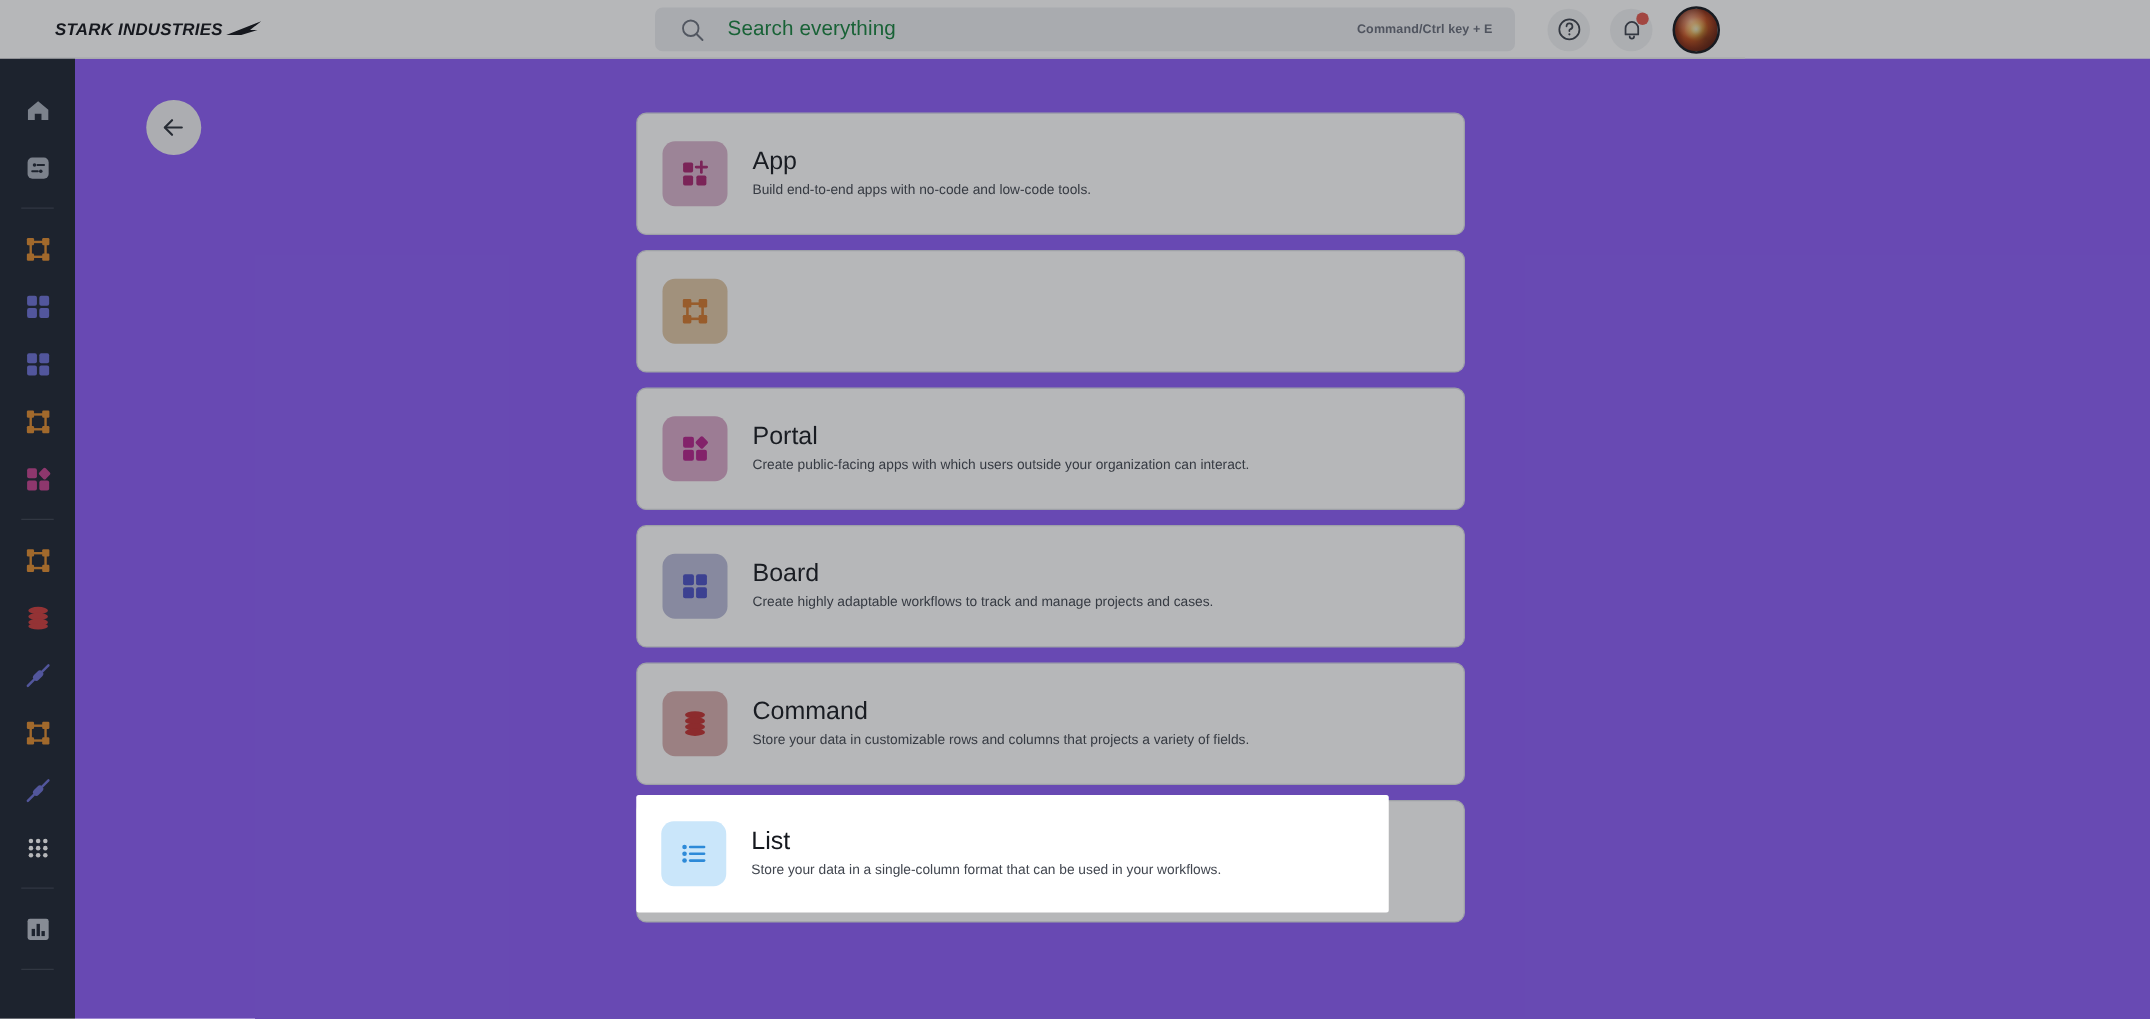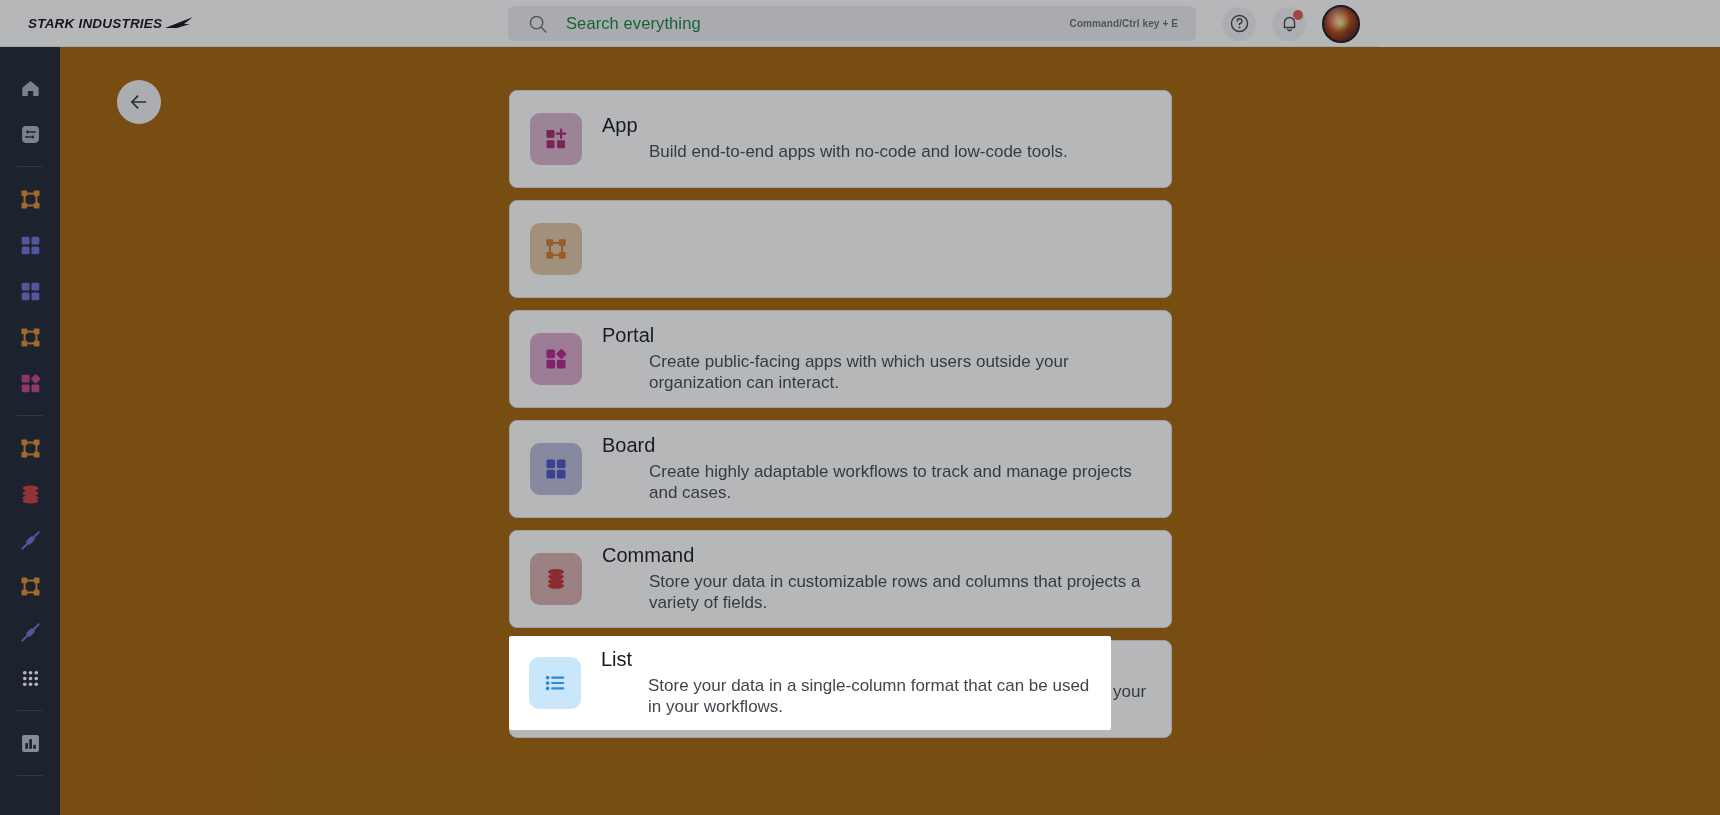--- a/index.html
+++ b/index.html
@@ -17,21 +17,21 @@
   #page {
     position: relative;
     width: 1720px;
     height: 815px;
     background: #ffffff;
   }
 
   
   .topbar {
     position: absolute;
-    top: 0; left: 0;
+    top: 0; left: 16px;
     width: 1380px;
     height: 47px;
     background: #ffffff;
     border-bottom: 1px solid #e6e7ea;
     display: flex;
     align-items: center;
     z-index: 2;
   }
   .brand {
     width: 300px;
@@ -158,21 +158,21 @@
     background: #39404e;
     margin: 9px 0;
     flex: 0 0 auto;
   }
 
   
   .content {
     position: absolute;
     left: 60px; top: 47px;
     width: 1660px; height: 768px;
-    background: #a16207;
+    background: #8b5cf6;
     z-index: 1;
   }
   .back-btn {
     position: absolute;
     left: 57px; top: 33px;
     width: 44px; height: 44px;
     border-radius: 50%;
     background: #f0f1f3;
     display: flex; align-items: center; justify-content: center;
     cursor: pointer;
@@ -206,24 +206,23 @@
     margin-right: 20px;
   }
   .card-text { display: flex; flex-direction: column; gap: 7px; }
   .card-title {
     font-size: 20px;
     color: #15181e;
     font-weight: 400;
     line-height: 1;
   }
   .card-desc {
-    font-size: 17px;
+    font-size: 11px;
     color: #41464f;
     line-height: 1.2;
-    margin-left: 47px;
   }
 
   
   .scrim {
     position: absolute;
     inset: 0;
     background: rgba(32, 36, 44, 0.33);
     z-index: 50;
     pointer-events: none;
   }

